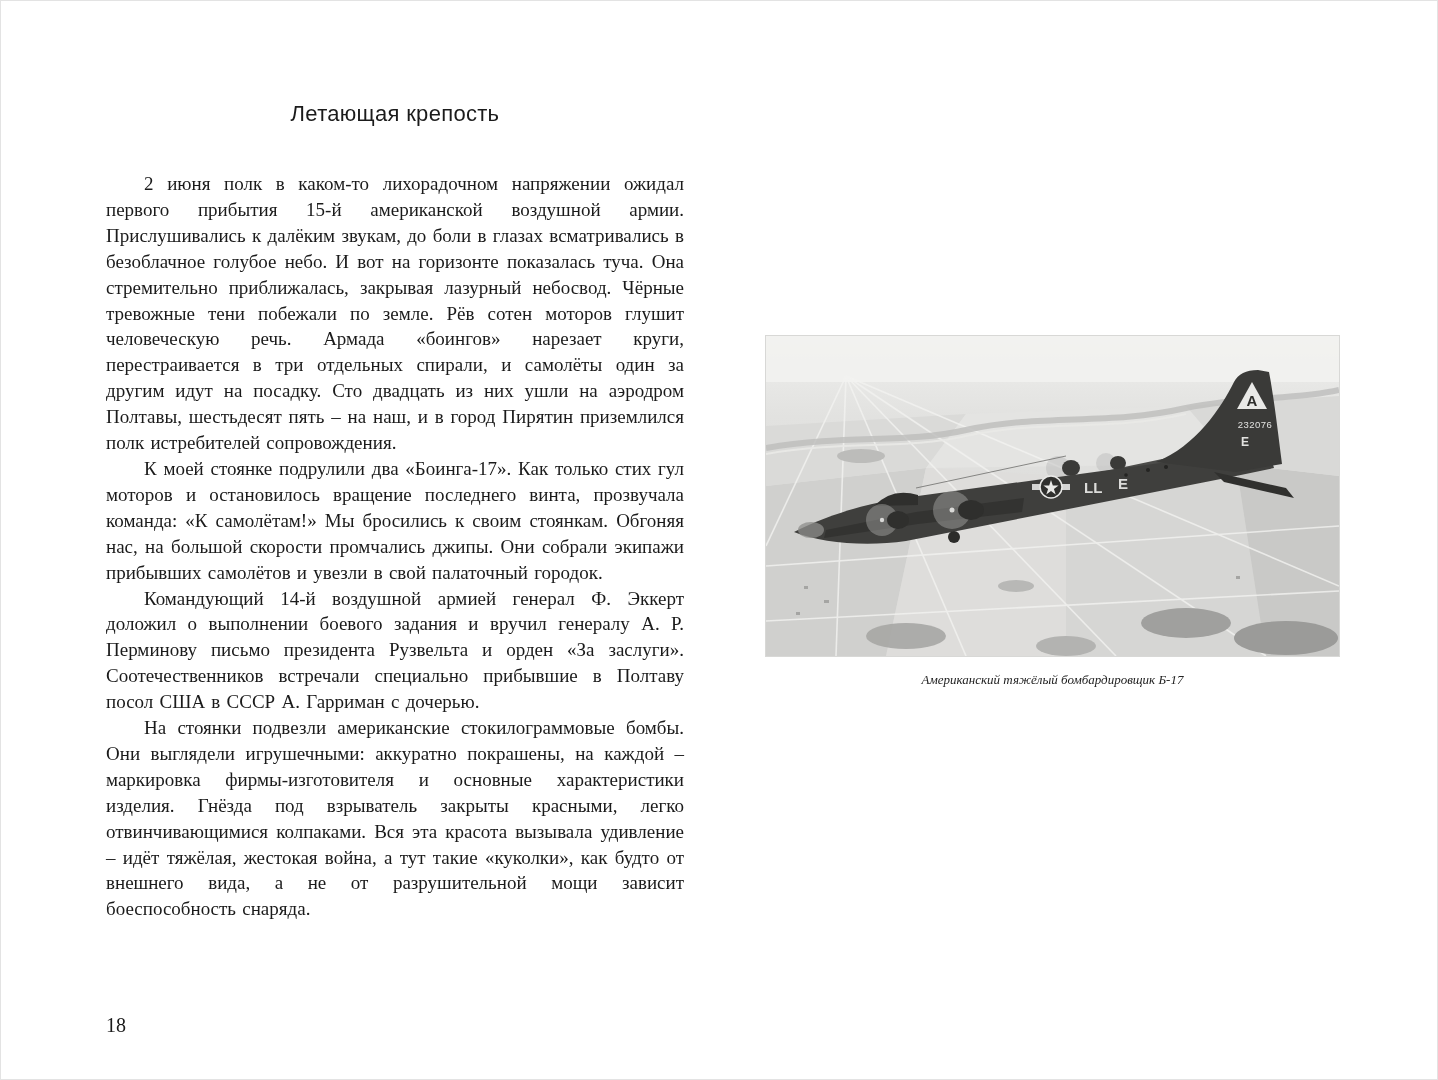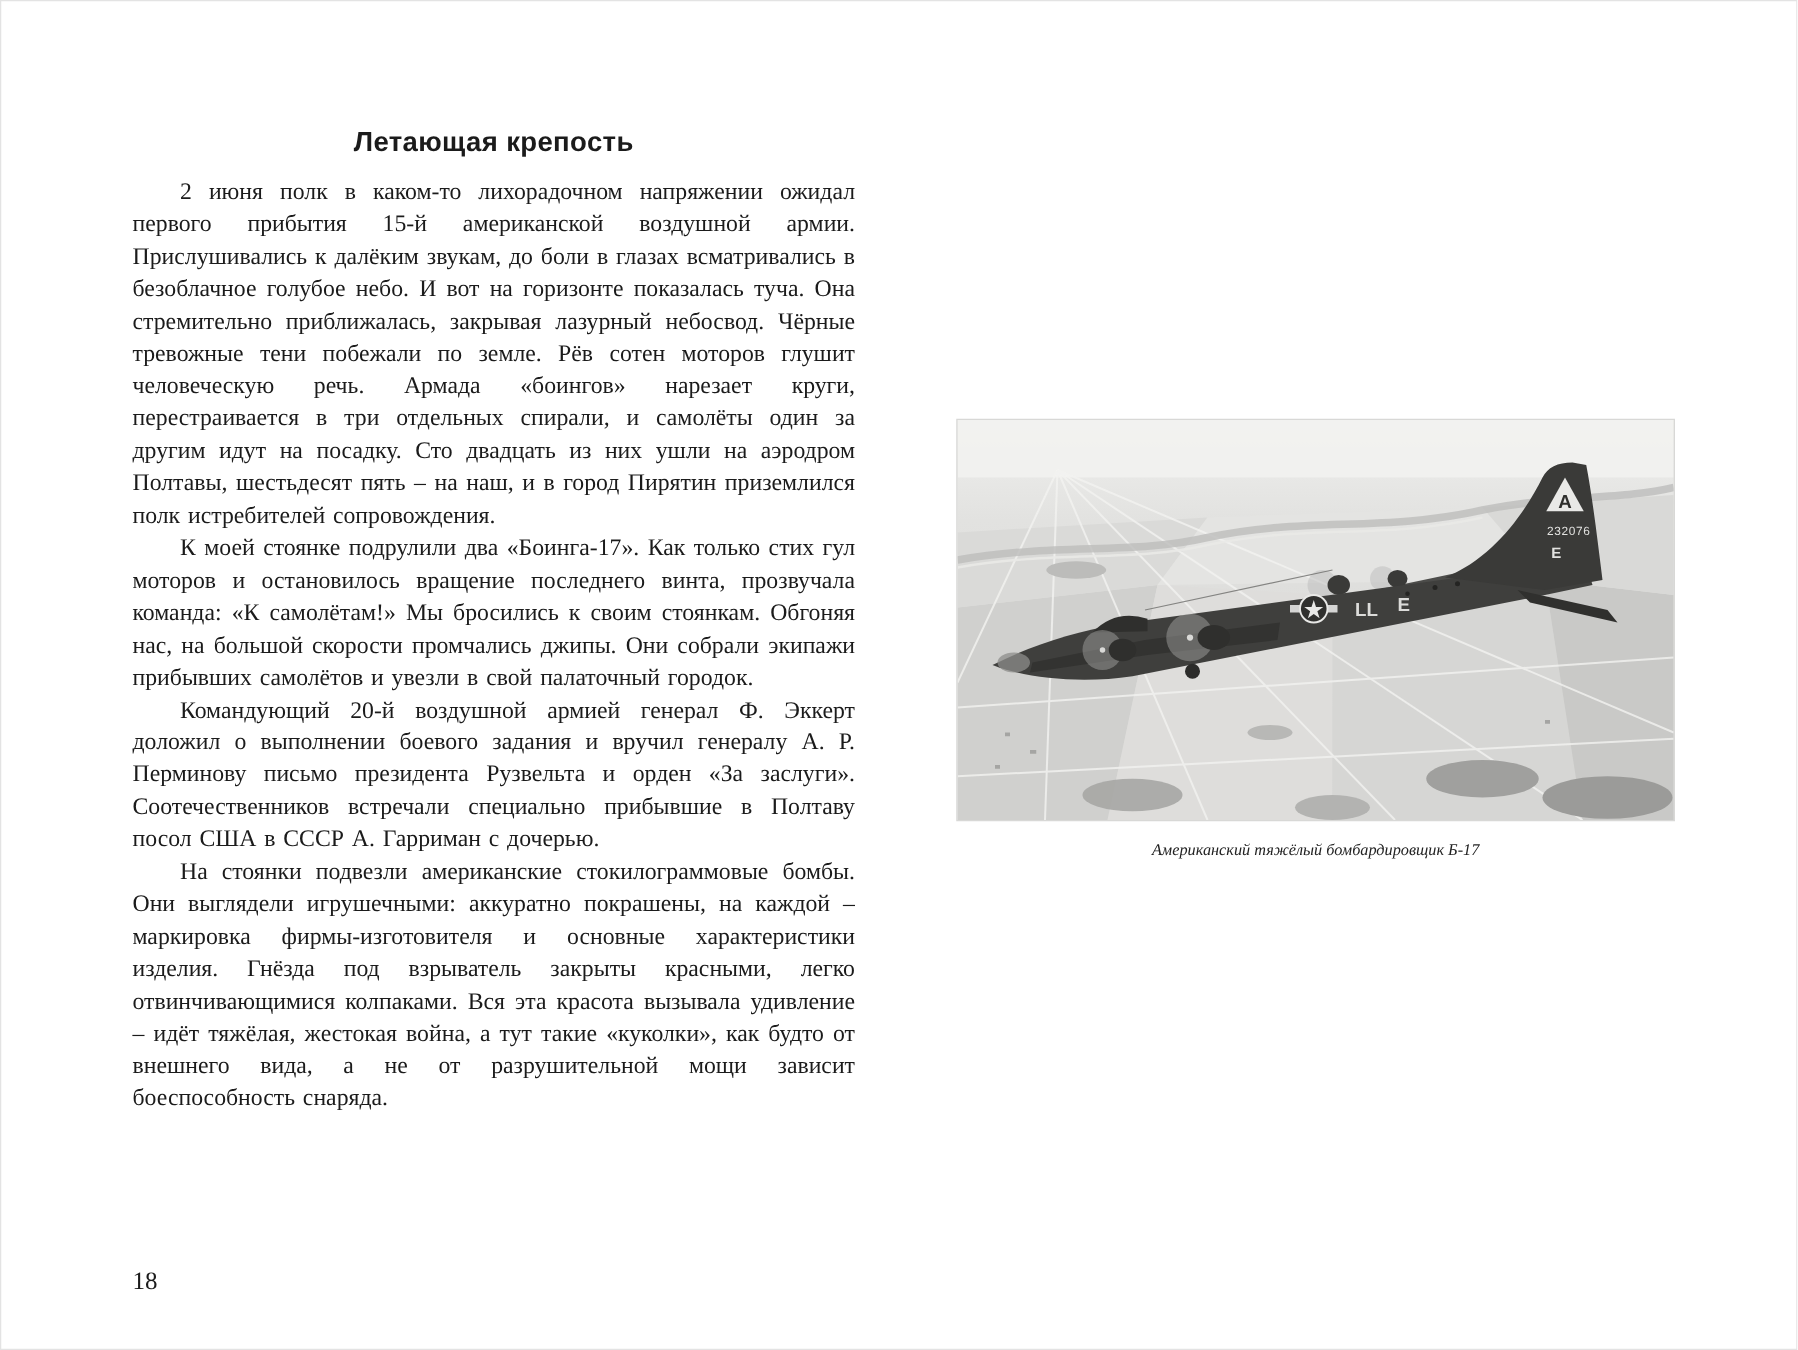--- a/index.html
+++ b/index.html
@@ -13,24 +13,24 @@
     box-sizing:border-box;
     border:1px solid #e3e3e3;
   }
   .text-column{
     position:absolute;
     left:105px;top:100px;width:578px;
   }
   .chapter-title{
     font-family:"Liberation Sans", sans-serif;
     font-size:22px;
-    font-weight:700;
+    font-weight:400;
     text-align:center;
     letter-spacing:.3px;
-    margin:0 0 14px 0;
+    margin:0 0 44px 0;
   }
   .body-text p{
     margin:0;
     font-size:19px;
     line-height:25.9px;
     text-align:justify;
     text-align-last:left;
     text-indent:38px;
     word-spacing:1.5px;
   }
@@ -62,21 +62,21 @@
 </head>
 <body>
 
 <div class="page">
 
   <div class="text-column">
     <h1 class="chapter-title">Летающая крепость</h1>
     <div class="body-text">
       <p>2 июня полк в каком-то лихорадочном напряжении ожидал первого прибытия 15-й американской воздушной армии. Прислушивались к далёким звукам, до боли в глазах всматривались в безоблачное голубое небо. И вот на горизонте показалась туча. Она стремительно приближалась, закрывая лазурный небосвод. Чёрные тревожные тени побежали по земле. Рёв сотен моторов глушит человеческую речь. Армада «боингов» нарезает круги, перестраивается в три отдельных спирали, и самолёты один за другим идут на посадку. Сто двадцать из них ушли на аэродром Полтавы, шестьдесят пять – на наш, и в город Пирятин приземлился полк истребителей сопровождения.</p>
       <p>К моей стоянке подрулили два «Боинга-17». Как только стих гул моторов и остановилось вращение последнего винта, прозвучала команда: «К самолётам!» Мы бросились к своим стоянкам. Обгоняя нас, на большой скорости промчались джипы. Они собрали экипажи прибывших самолётов и увезли в свой палаточный городок.</p>
-      <p>Командующий 20-й воздушной армией генерал Ф. Эккерт доложил о выполнении боевого задания и вручил генералу А. Р. Перминову письмо президента Рузвельта и орден «За заслуги». Соотечественников встречали специально прибывшие в Полтаву посол США в СССР А. Гарриман с дочерью.</p>
+      <p>Командующий 14-й воздушной армией генерал Ф. Эккерт доложил о выполнении боевого задания и вручил генералу А. Р. Перминову письмо президента Рузвельта и орден «За заслуги». Соотечественников встречали специально прибывшие в Полтаву посол США в СССР А. Гарриман с дочерью.</p>
       <p>На стоянки подвезли американские стокилограммовые бомбы. Они выглядели игрушечными: аккуратно покрашены, на каждой – маркировка фирмы-изготовителя и основные характеристики изделия. Гнёзда под взрыватель закрыты красными, легко отвинчивающимися колпаками. Вся эта красота вызывала удивление – идёт тяжёлая, жестокая война, а тут такие «куколки», как будто от внешнего вида, а не от разрушительной мощи зависит боеспособность снаряда.</p>
     </div>
   </div>
 
   <div class="page-number">18</div>
 
   <div class="photo-frame">
     <svg viewBox="0 0 573 320" preserveAspectRatio="none" aria-hidden="true">
       <defs>
         <linearGradient id="skyGrad" x1="0" y1="0" x2="0" y2="1">

